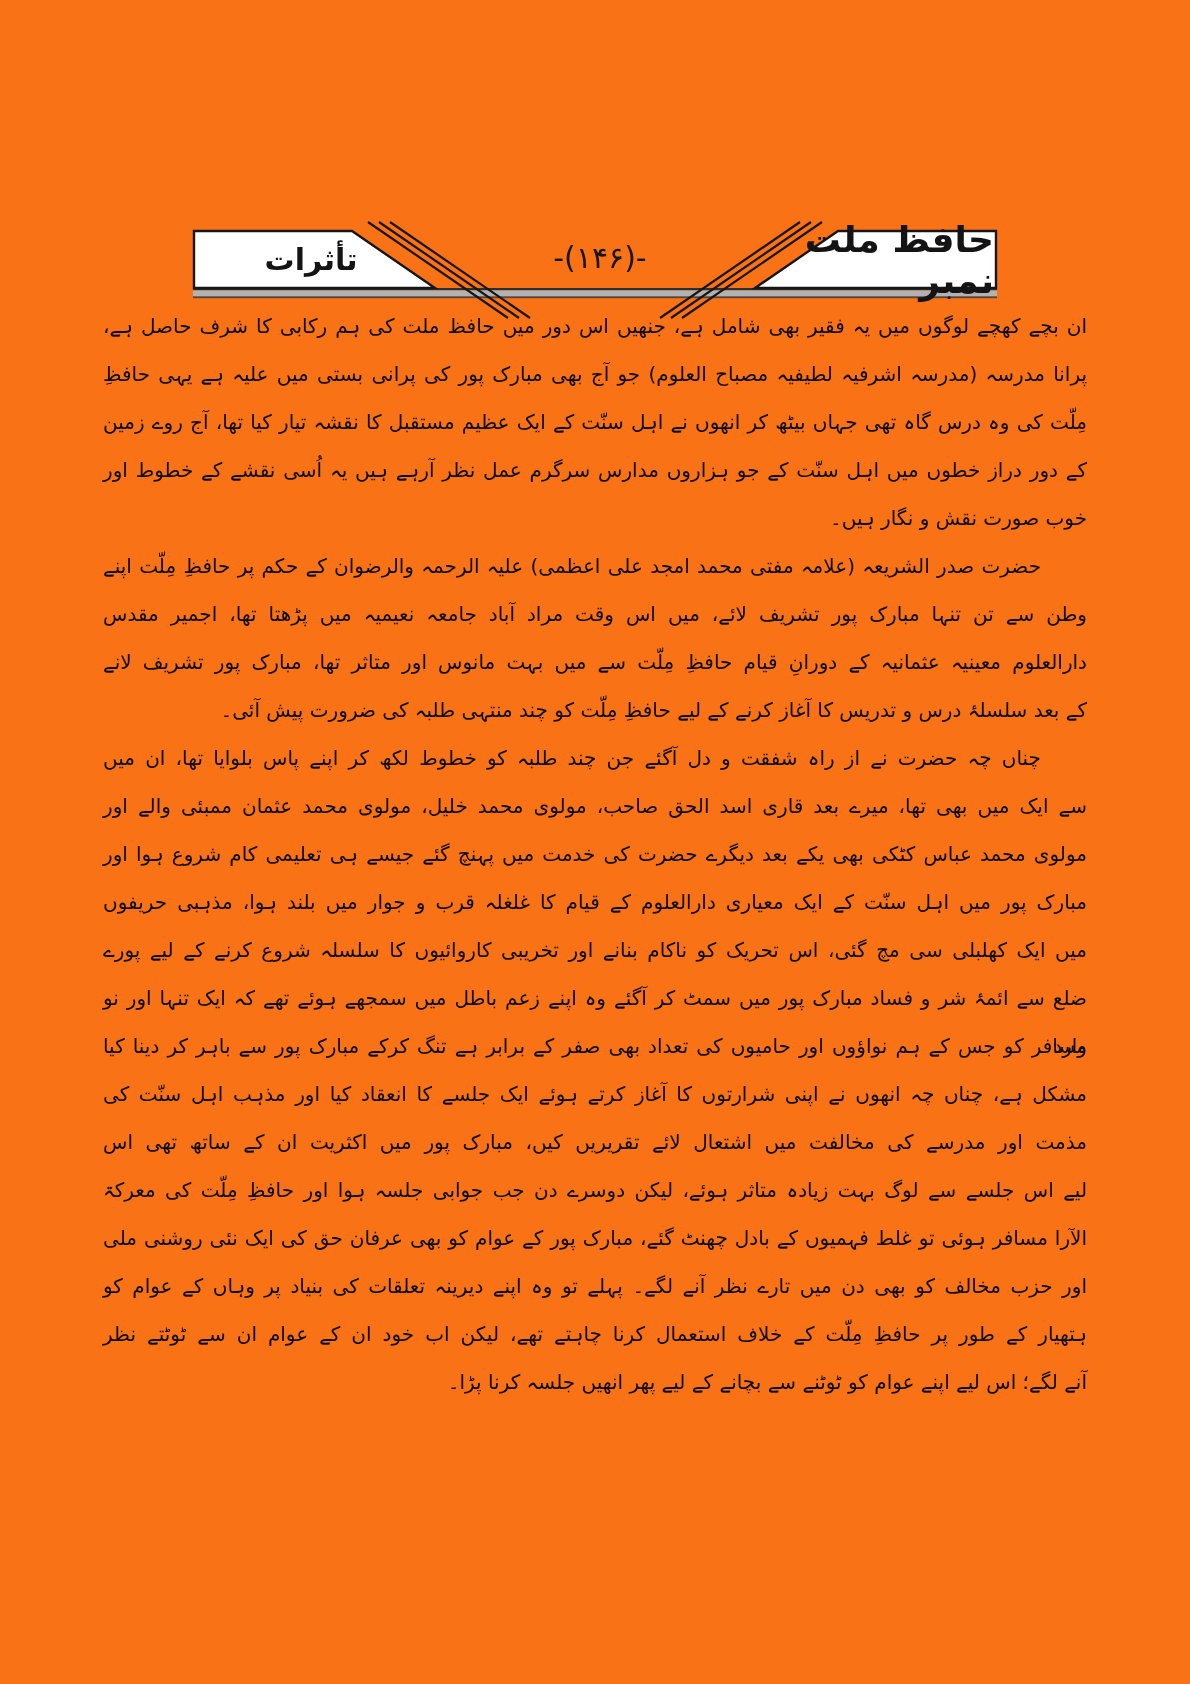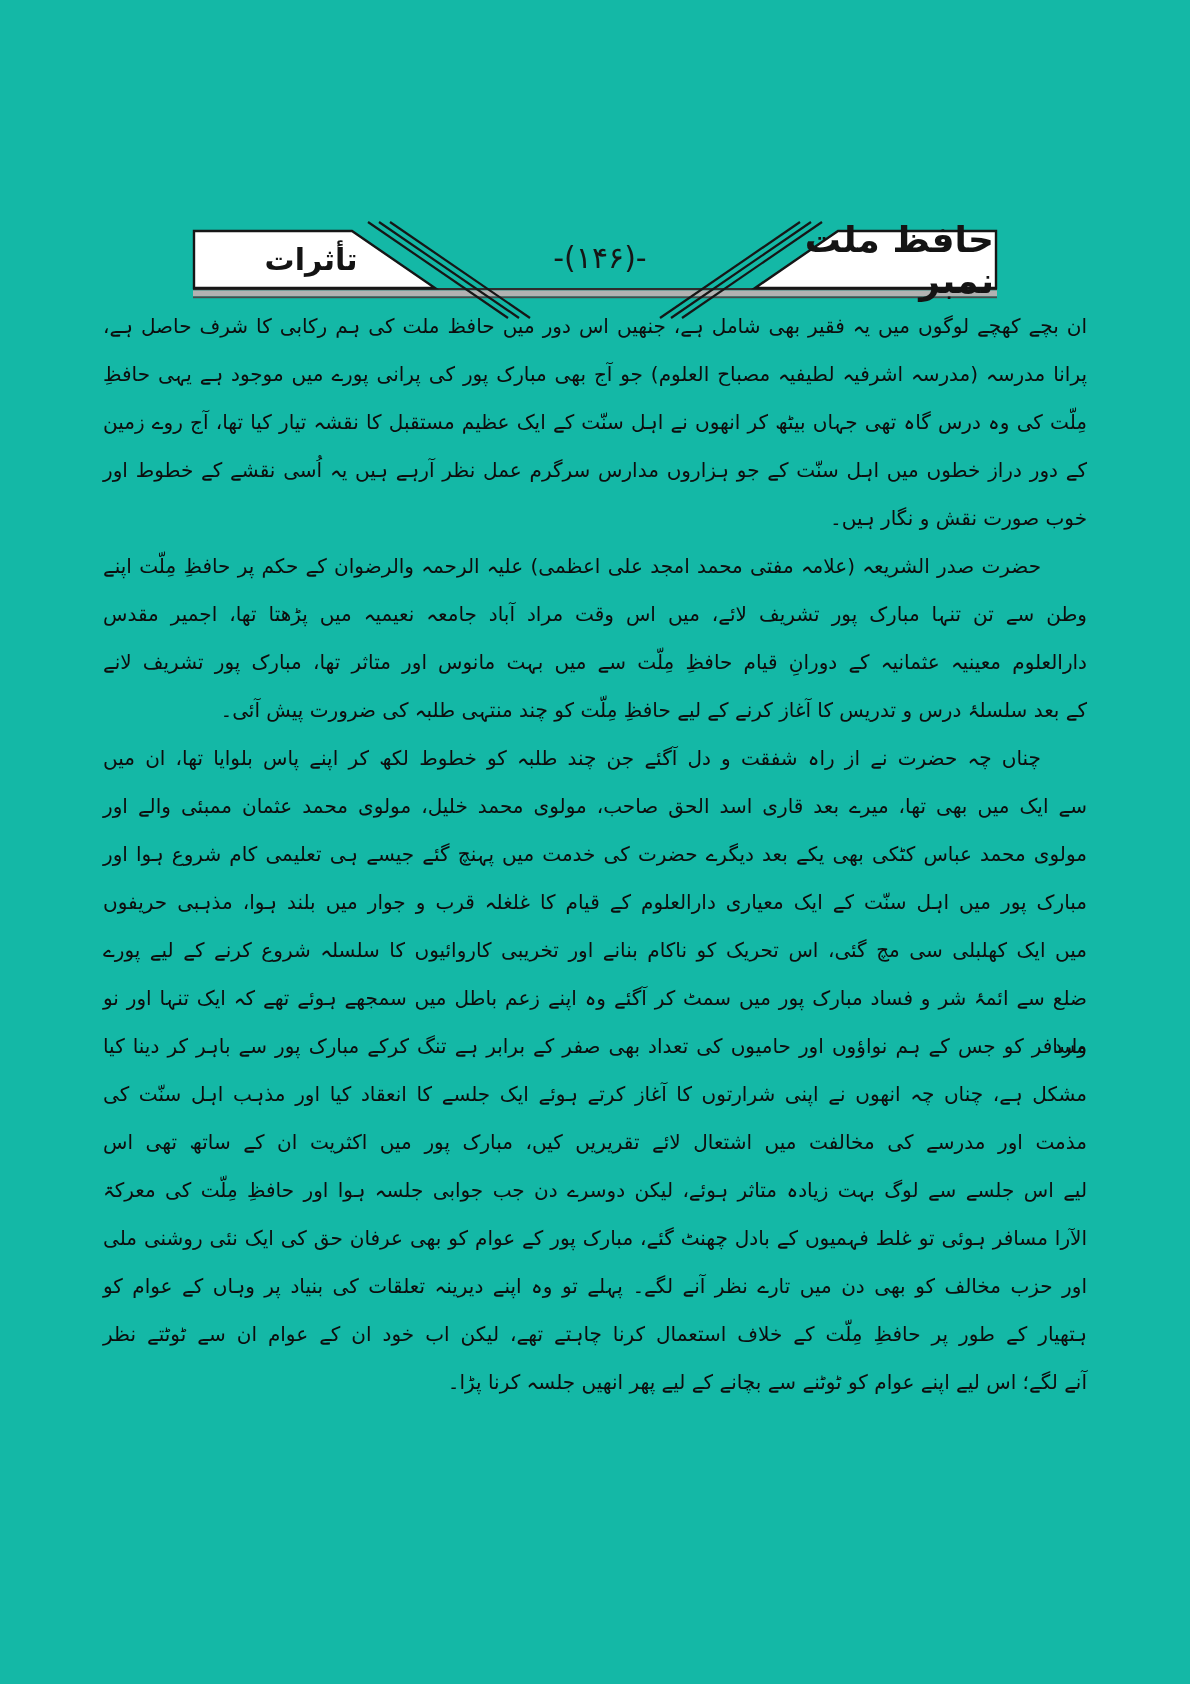--- a/index.html
+++ b/index.html
@@ -1,21 +1,21 @@
 <!DOCTYPE html>
 <html lang="ur"><head>
 <meta charset="utf-8">
 <style>
   html,body{margin:0;padding:0;}
   body{
     width:1190px;height:1684px;background:#f7f7f5;position:relative;
     font-family:"DejaVu Sans", sans-serif;
   }
   .page{
-    position:absolute;inset:0;background:#14b8a6;color:#101010;overflow:hidden;
+    position:absolute;inset:0;background:#f97316;color:#101010;overflow:hidden;
   }
   .hdr-svg{position:absolute;left:0;top:0;}
   .hdr-label{
     position:absolute;display:flex;align-items:center;justify-content:center;
     direction:rtl;color:#141414;font-size:30px;font-weight:bold;
   }
   .hdr-label.left{left:196px;top:233px;width:230px;height:53px;}
   .hdr-label.right{left:762px;top:233px;width:232px;height:53px;font-size:36px;}
   .page-number{
     position:absolute;left:538px;top:240px;width:124px;height:40px;
@@ -60,21 +60,21 @@
       <line x1="800" y1="222" x2="660" y2="318"></line>
     </g>
   </svg>
 
   <div class="hdr-label left">تأثرات</div>
   <div class="page-number">-(۱۴۶)-</div>
   <div class="hdr-label right">حافظ ملت نمبر</div>
 
   <div class="body-text">
     <div class="t-line">ان بچے کھچے لوگوں میں یہ فقیر بھی شامل ہے، جنھیں اس دور میں حافظ ملت کی ہم رکابی کا شرف حاصل ہے،</div>
-    <div class="t-line">پرانا مدرسہ (مدرسہ اشرفیہ لطیفیہ مصباح العلوم) جو آج بھی مبارک پور کی پرانی پورے میں موجود ہے یہی حافظِ</div>
+    <div class="t-line">پرانا مدرسہ (مدرسہ اشرفیہ لطیفیہ مصباح العلوم) جو آج بھی مبارک پور کی پرانی بستی میں علیہ ہے یہی حافظِ</div>
     <div class="t-line">مِلّت کی وہ درس گاہ تھی جہاں بیٹھ کر انھوں نے اہل سنّت کے ایک عظیم مستقبل کا نقشہ تیار کیا تھا، آج روے زمین</div>
     <div class="t-line">کے دور دراز خطوں میں اہل سنّت کے جو ہزاروں مدارس سرگرم عمل نظر آرہے ہیں یہ اُسی نقشے کے خطوط اور</div>
     <div class="t-line end">خوب صورت نقش و نگار ہیں۔</div>
     <div class="t-line indent">حضرت صدر الشریعہ (علامہ مفتی محمد امجد علی اعظمی) علیہ الرحمہ والرضوان کے حکم پر حافظِ مِلّت اپنے</div>
     <div class="t-line">وطن سے تن تنہا مبارک پور تشریف لائے، میں اس وقت مراد آباد جامعہ نعیمیہ میں پڑھتا تھا، اجمیر مقدس</div>
     <div class="t-line">دارالعلوم معینیہ عثمانیہ کے دورانِ قیام حافظِ مِلّت سے میں بہت مانوس اور متاثر تھا، مبارک پور تشریف لانے</div>
     <div class="t-line end">کے بعد سلسلۂ درس و تدریس کا آغاز کرنے کے لیے حافظِ مِلّت کو چند منتہی طلبہ کی ضرورت پیش آئی۔</div>
     <div class="t-line indent">چناں چہ حضرت نے از راہ شفقت و دل آگئے جن چند طلبہ کو خطوط لکھ کر اپنے پاس بلوایا تھا، ان میں</div>
     <div class="t-line">سے ایک میں بھی تھا، میرے بعد قاری اسد الحق صاحب، مولوی محمد خلیل، مولوی محمد عثمان ممبئی والے اور</div>
     <div class="t-line">مولوی محمد عباس کٹکی بھی یکے بعد دیگرے حضرت کی خدمت میں پہنچ گئے جیسے ہی تعلیمی کام شروع ہوا اور</div>

